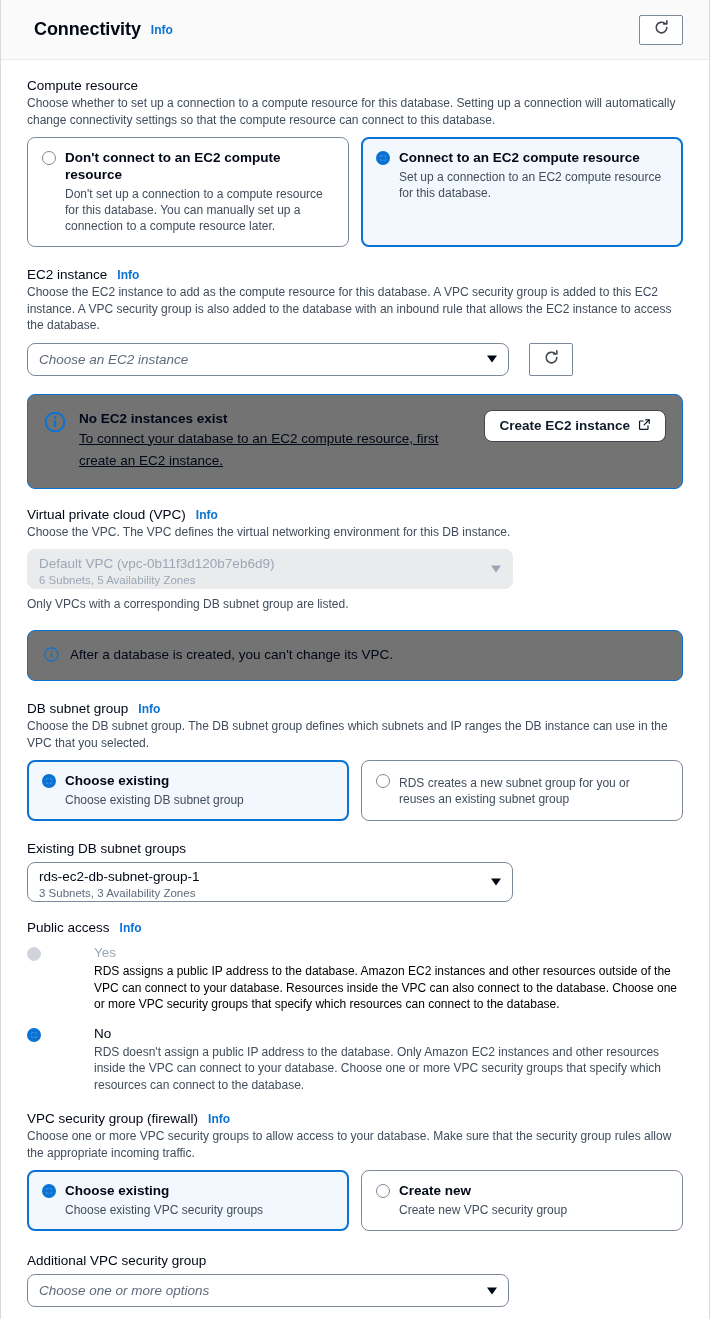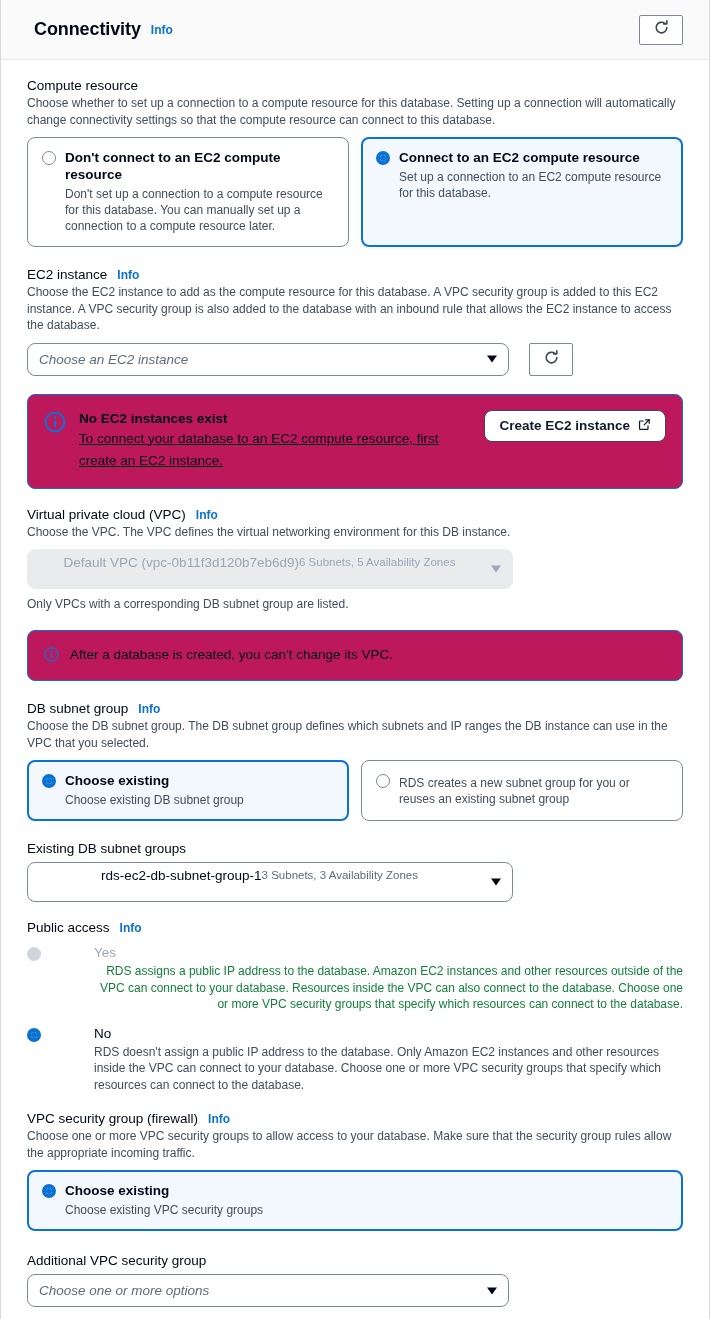--- a/index.html
+++ b/index.html
@@ -142,35 +142,35 @@
     line-height: 17px;
   }
   .radio-row-title.muted { color: #9ba7b6; }
   .radio-row-desc {
     font-size: 12px;
     color: #414d5c;
     line-height: 16.5px;
     margin-top: 2px;
     max-width: 644px;
   }
-  .radio-row-desc.muted { color: #15803d; text-align: right; }
+  .radio-row-desc.muted { color: #000000; }
 
   
   .select {
     position: relative;
     border: 1px solid #7d8998;
     border-radius: 8px;
     background: #ffffff;
     height: 33px;
     display: flex;
     align-items: center;
     padding: 0 32px 0 11px;
     cursor: pointer;
   }
-  .select.tall { height: 40px; align-items: flex-start; padding-top: 4px; flex-direction: row; justify-content: center; }
+  .select.tall { height: 40px; align-items: flex-start; padding-top: 4px; flex-direction: column; justify-content: center; }
   .select.disabled {
     background: #e9ebed;
     border: 1px solid #e9ebed;
     cursor: default;
   }
   .select-value {
     font-size: 13.5px;
     color: #000716;
     line-height: 17px;
   }
@@ -200,21 +200,21 @@
 
   .select-row { display: flex; align-items: flex-start; gap: 20px; }
   .select-row .select { flex: 0 0 482px; }
   .select-w482 { width: 482px; }
   .select-w486 { width: 486px; }
 
   
   .alert {
     border: 1px solid #0972d3;
     border-radius: 8px;
-    background: #be185d;
+    background: #737373;
     padding: 13px 16px;
     display: flex;
     align-items: flex-start;
   }
   .alert-lg { padding: 15px 16px 16px 16px; }
   .alert-icon-lg {
     flex: 0 0 auto;
     width: 22px; height: 22px;
     margin-right: 13px;
     margin-top: 1px;
@@ -458,20 +458,27 @@
       </div>
       <div class="field-desc">Choose one or more VPC security groups to allow access to your database. Make sure that the security group rules allow the appropriate incoming traffic.</div>
       <div class="tiles">
         <div class="tile selected">
           <span class="radio checked"></span>
           <div class="tile-body">
             <div class="tile-title">Choose existing</div>
             <div class="tile-desc">Choose existing VPC security groups</div>
           </div>
         </div>
+        <div class="tile">
+          <span class="radio"></span>
+          <div class="tile-body">
+            <div class="tile-title">Create new</div>
+            <div class="tile-desc">Create new VPC security group</div>
+          </div>
+        </div>
       </div>
     </div>
 
     <div class="field mt-22">
       <div class="field-label">
         <span class="lbl">Additional VPC security group</span>
       </div>
       <div class="select select-w482 mt-6">
         <span class="select-value placeholder">Choose one or more options</span>
         <span class="caret"></span>

